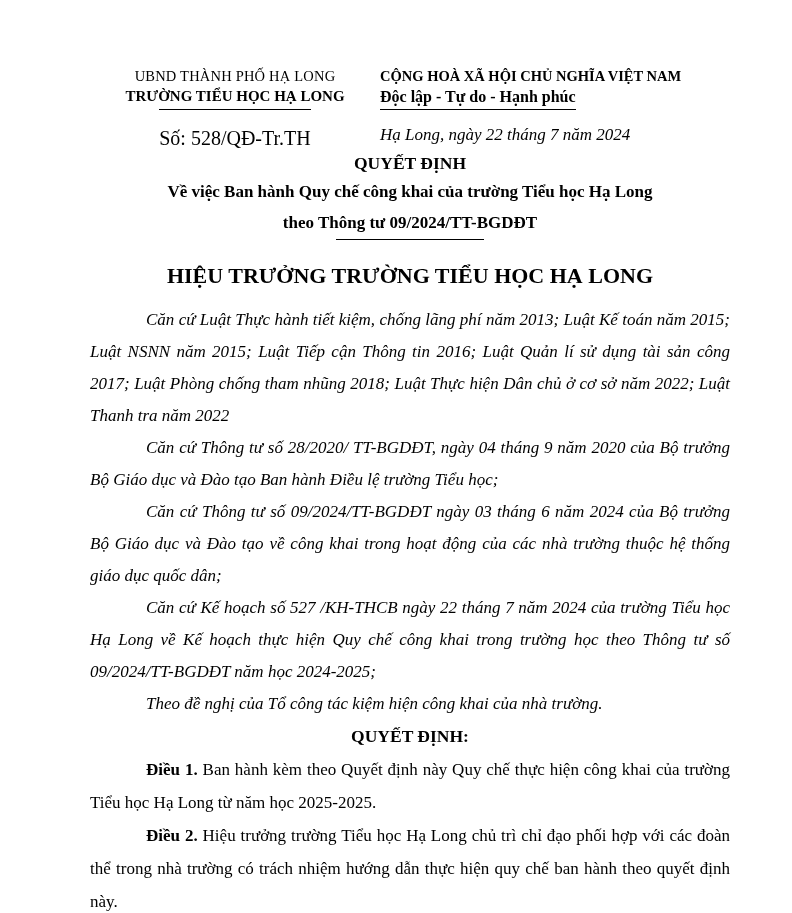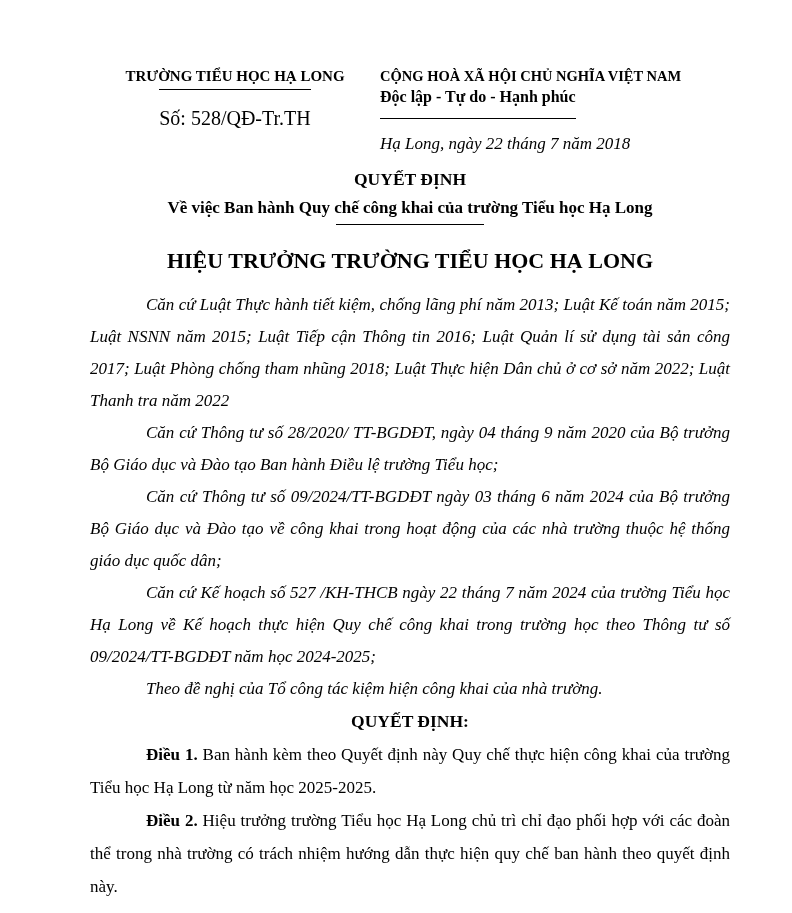--- a/index.html
+++ b/index.html
@@ -18,25 +18,25 @@
 
   
   .header { display: flex; }
   .header-left { width: 290px; text-align: center; flex-shrink: 0; }
   .header-right { flex: 1; text-align: left; }
   .org-line1 { font-size: 14.5px; line-height: 20px; letter-spacing: 0.2px; }
   .org-line2 { font-size: 15px; font-weight: bold; line-height: 20px; }
   .org-divider { width: 152px; border: 0; border-top: 1.6px solid #000; margin: 3px auto 0 auto; }
   .doc-number { font-size: 20px; margin-top: 17px; }
   .nation-line1 { font-size: 14.5px; font-weight: bold; line-height: 20px; }
-  .motto { display: inline-block; font-size: 16px; font-weight: bold; line-height: 21px; border-bottom: 1.6px solid #000; padding-bottom: 11px; }
+  .motto { display: inline-block; font-size: 16px; font-weight: bold; line-height: 21px; border-bottom: 1.6px solid #000; padding-bottom: 2px; }
   .date-line { font-size: 17px; font-style: italic; margin-top: 15px; }
 
   
-  .title-block { text-align: center; margin-top: 12px; }
+  .title-block { text-align: center; }
   .decision-title { font-size: 17.5px; font-weight: bold; line-height: 26px; }
   .subject-line { font-size: 17px; font-weight: bold; line-height: 31px; }
   .subject-divider { width: 148px; border: 0; border-top: 1.6px solid #000; margin: 1px auto 0 auto; }
   .issuer-heading { font-size: 22px; font-weight: bold; margin-top: 23px; }
 
   
   .body-text { margin-top: 15px; }
   .preamble p {
     font-size: 17px;
     font-style: italic;
@@ -54,34 +54,36 @@
   .articles p b { font-weight: bold; }
 </style>
 </head>
 <body>
 
 <div class="page">
   <div class="inner">
 
     <div class="header">
       <div class="header-left">
+        <div class="org-line1">UBND THÀNH PHỐ HẠ LONG</div>
         <div class="org-line2">TRƯỜNG TIỂU HỌC HẠ LONG</div>
         <hr class="org-divider">
         <div class="doc-number">Số:  528/QĐ-Tr.TH</div>
       </div>
       <div class="header-right">
         <div class="nation-line1">CỘNG HOÀ XÃ HỘI CHỦ NGHĨA VIỆT NAM</div>
         <div><span class="motto">Độc lập - Tự do - Hạnh phúc</span></div>
-        <div class="date-line">Hạ Long, ngày 22 tháng 7 năm 2018</div>
+        <div class="date-line">Hạ Long, ngày 22 tháng 7 năm 2024</div>
       </div>
     </div>
 
     <div class="title-block">
       <div class="decision-title">QUYẾT ĐỊNH</div>
       <div class="subject-line">Về việc Ban hành Quy chế công khai của trường Tiểu học Hạ Long</div>
+      <div class="subject-line">theo Thông tư 09/2024/TT-BGDĐT</div>
       <hr class="subject-divider">
       <div class="issuer-heading">HIỆU TRƯỞNG TRƯỜNG TIỂU HỌC HẠ LONG</div>
     </div>
 
     <div class="body-text">
       <div class="preamble">
         <p>Căn cứ Luật Thực hành tiết kiệm, chống lãng phí năm 2013; Luật Kế toán năm 2015; Luật NSNN năm 2015; Luật Tiếp cận Thông tin 2016; Luật Quản lí sử dụng tài sản công 2017; Luật Phòng chống tham nhũng 2018; Luật Thực hiện Dân chủ ở cơ sở năm 2022; Luật Thanh tra năm 2022</p>
         <p>Căn cứ Thông tư số 28/2020/ TT-BGDĐT, ngày 04 tháng 9 năm 2020 của Bộ trưởng Bộ Giáo dục và Đào tạo Ban hành Điều lệ trường Tiểu học;</p>
         <p>Căn cứ Thông tư số 09/2024/TT-BGDĐT ngày 03 tháng 6 năm 2024 của Bộ trưởng Bộ Giáo dục và Đào tạo về công khai trong hoạt động của các nhà trường  thuộc hệ thống giáo dục quốc dân;</p>
         <p>Căn cứ Kế hoạch số 527 /KH-THCB ngày 22 tháng 7 năm 2024 của trường Tiểu học Hạ Long về Kế hoạch thực hiện Quy chế công khai trong trường học theo Thông tư số 09/2024/TT-BGDĐT năm học 2024-2025;</p>

